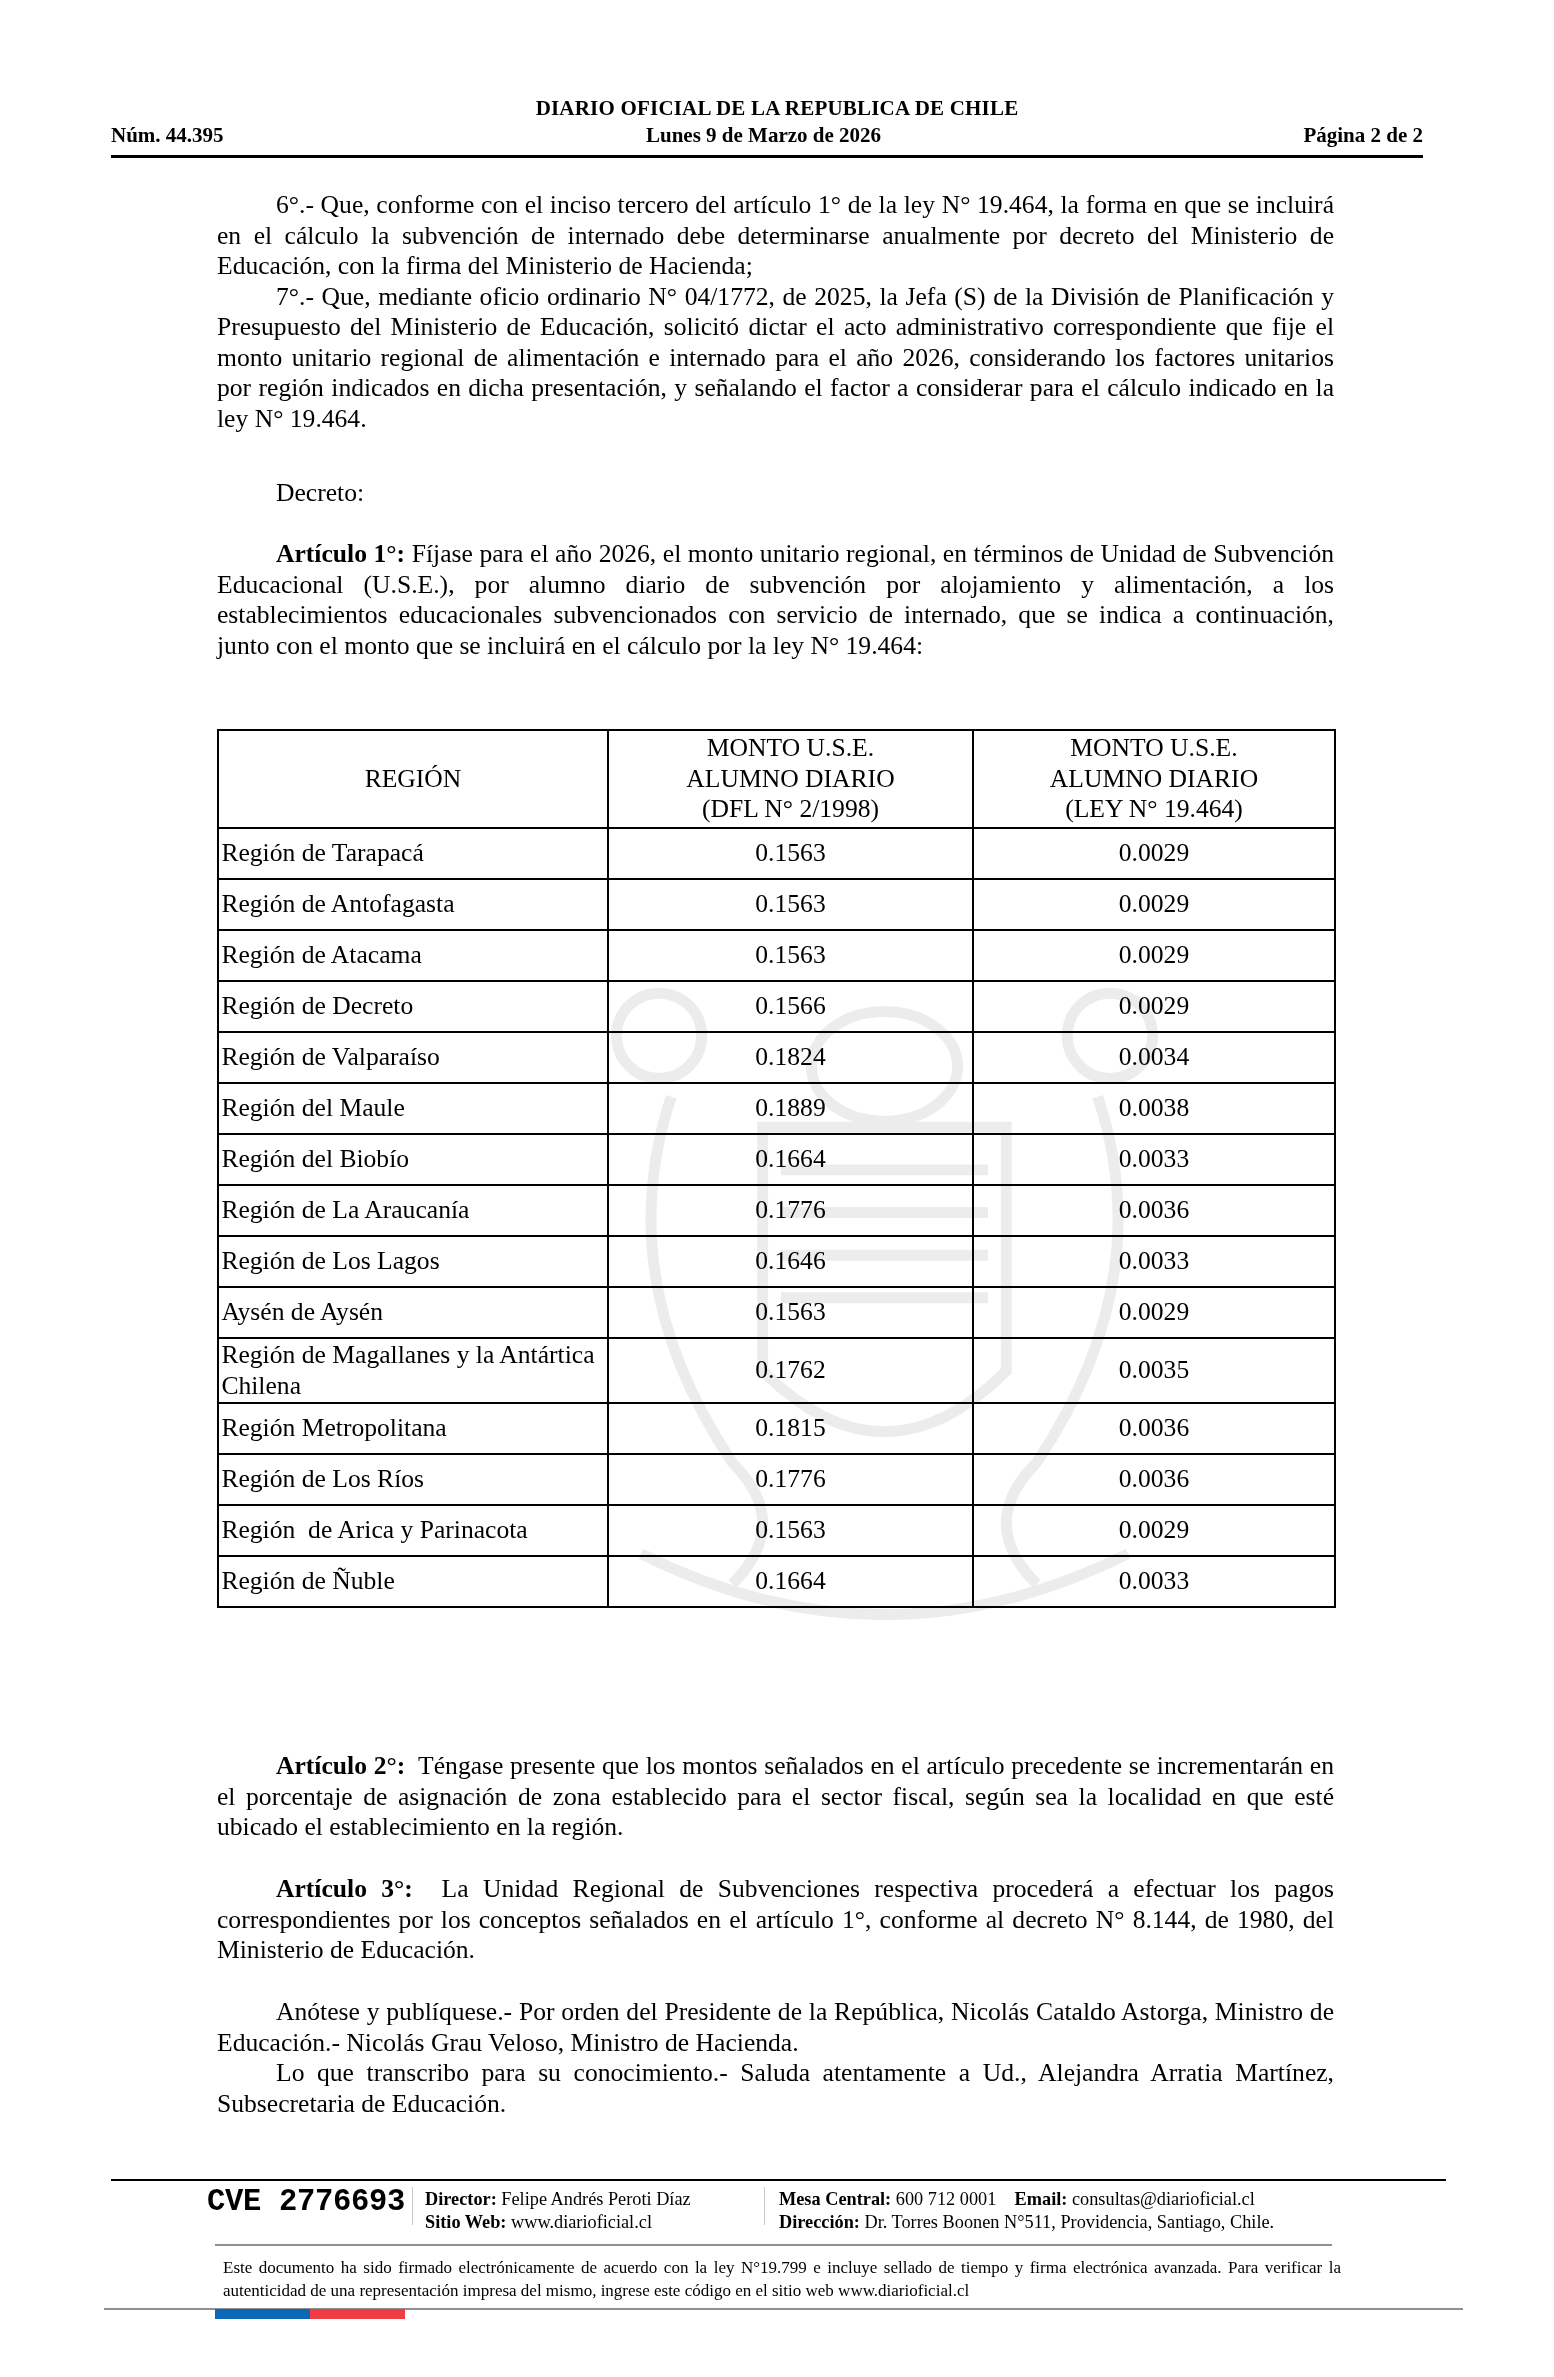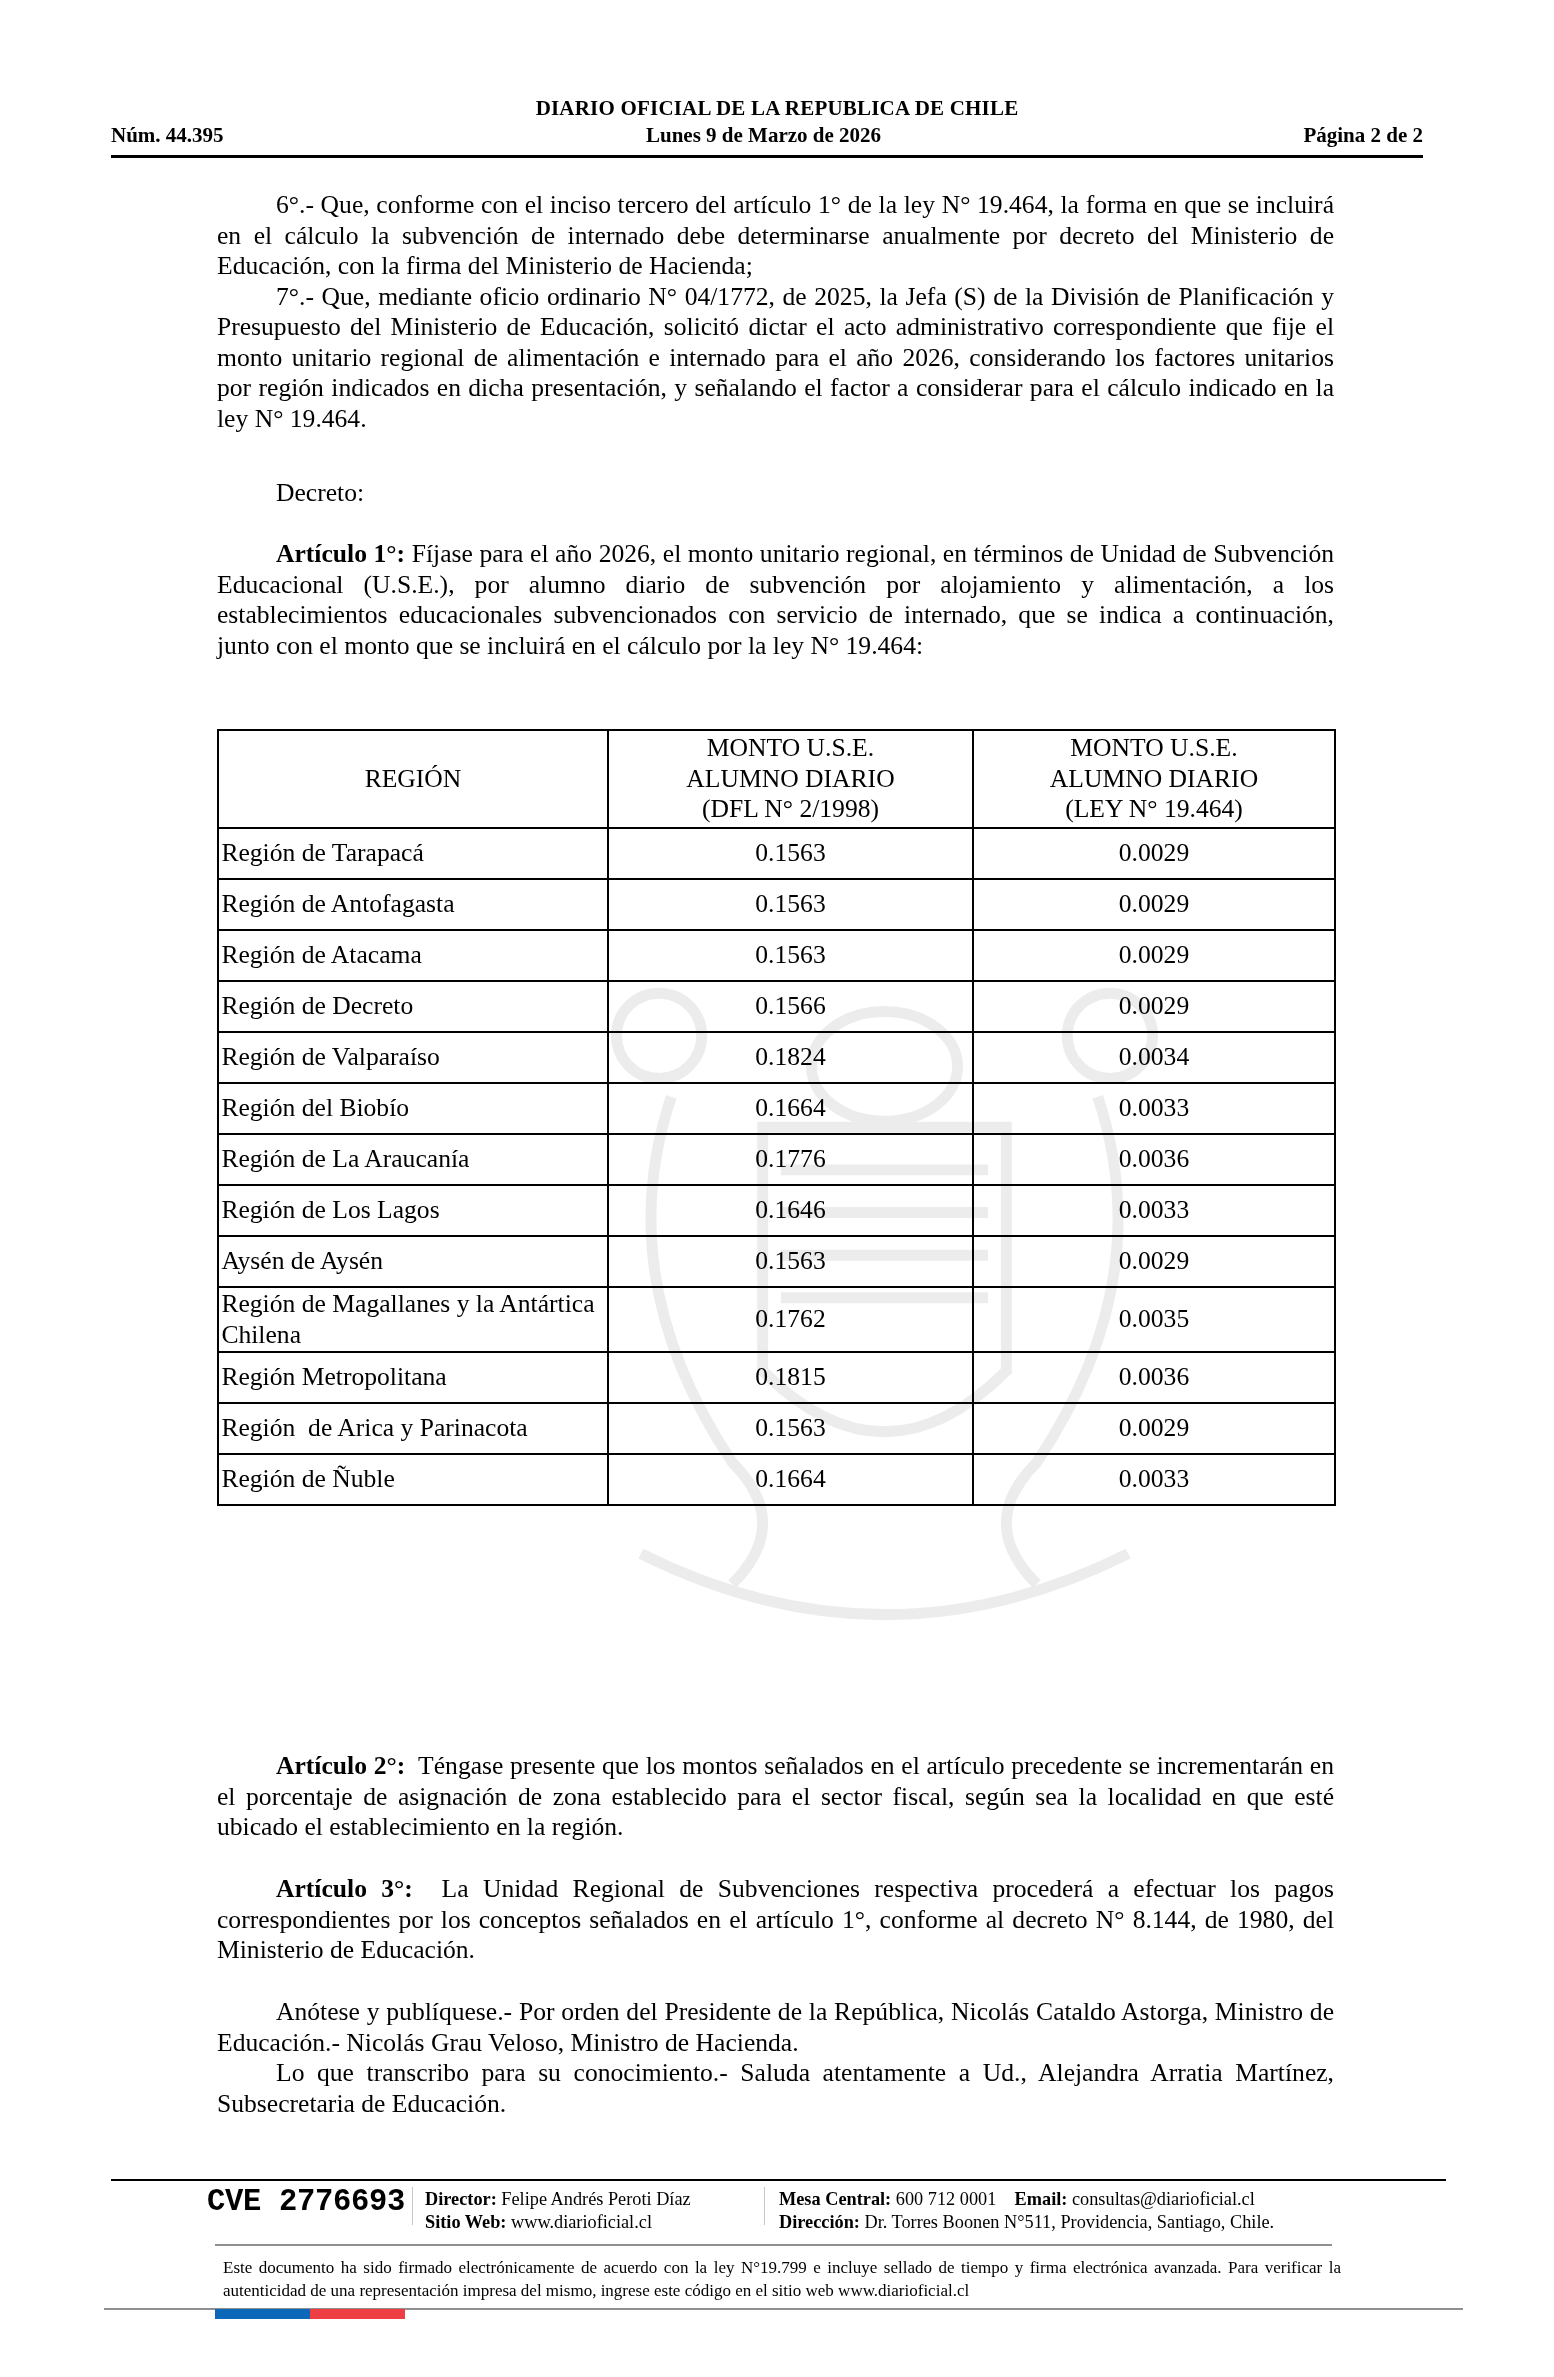--- a/index.html
+++ b/index.html
@@ -129,20 +129,25 @@
         <td class="l">Región de Decreto</td>
         <td class="c">0.1566</td>
         <td class="c">0.0029</td>
       </tr>
     <tr class="r1">
         <td class="l">Región de Valparaíso</td>
         <td class="c">0.1824</td>
         <td class="c">0.0034</td>
       </tr>
     <tr class="r1">
+        <td class="l">Región del Maule</td>
+        <td class="c">0.1889</td>
+        <td class="c">0.0038</td>
+      </tr>
+    <tr class="r1">
         <td class="l">Región del Biobío</td>
         <td class="c">0.1664</td>
         <td class="c">0.0033</td>
       </tr>
     <tr class="r1">
         <td class="l">Región de La Araucanía</td>
         <td class="c">0.1776</td>
         <td class="c">0.0036</td>
       </tr>
     <tr class="r1">
@@ -156,20 +161,25 @@
         <td class="c">0.0029</td>
       </tr>
     <tr class="r2">
         <td class="l">Región de Magallanes y la Antártica Chilena</td>
         <td class="c">0.1762</td>
         <td class="c">0.0035</td>
       </tr>
     <tr class="r1">
         <td class="l">Región Metropolitana</td>
         <td class="c">0.1815</td>
+        <td class="c">0.0036</td>
+      </tr>
+    <tr class="r1">
+        <td class="l">Región de Los Ríos</td>
+        <td class="c">0.1776</td>
         <td class="c">0.0036</td>
       </tr>
     <tr class="r1">
         <td class="l" style="white-space:pre;">Región  de Arica y Parinacota</td>
         <td class="c">0.1563</td>
         <td class="c">0.0029</td>
       </tr>
     <tr class="r1">
         <td class="l">Región de Ñuble</td>
         <td class="c">0.1664</td>

